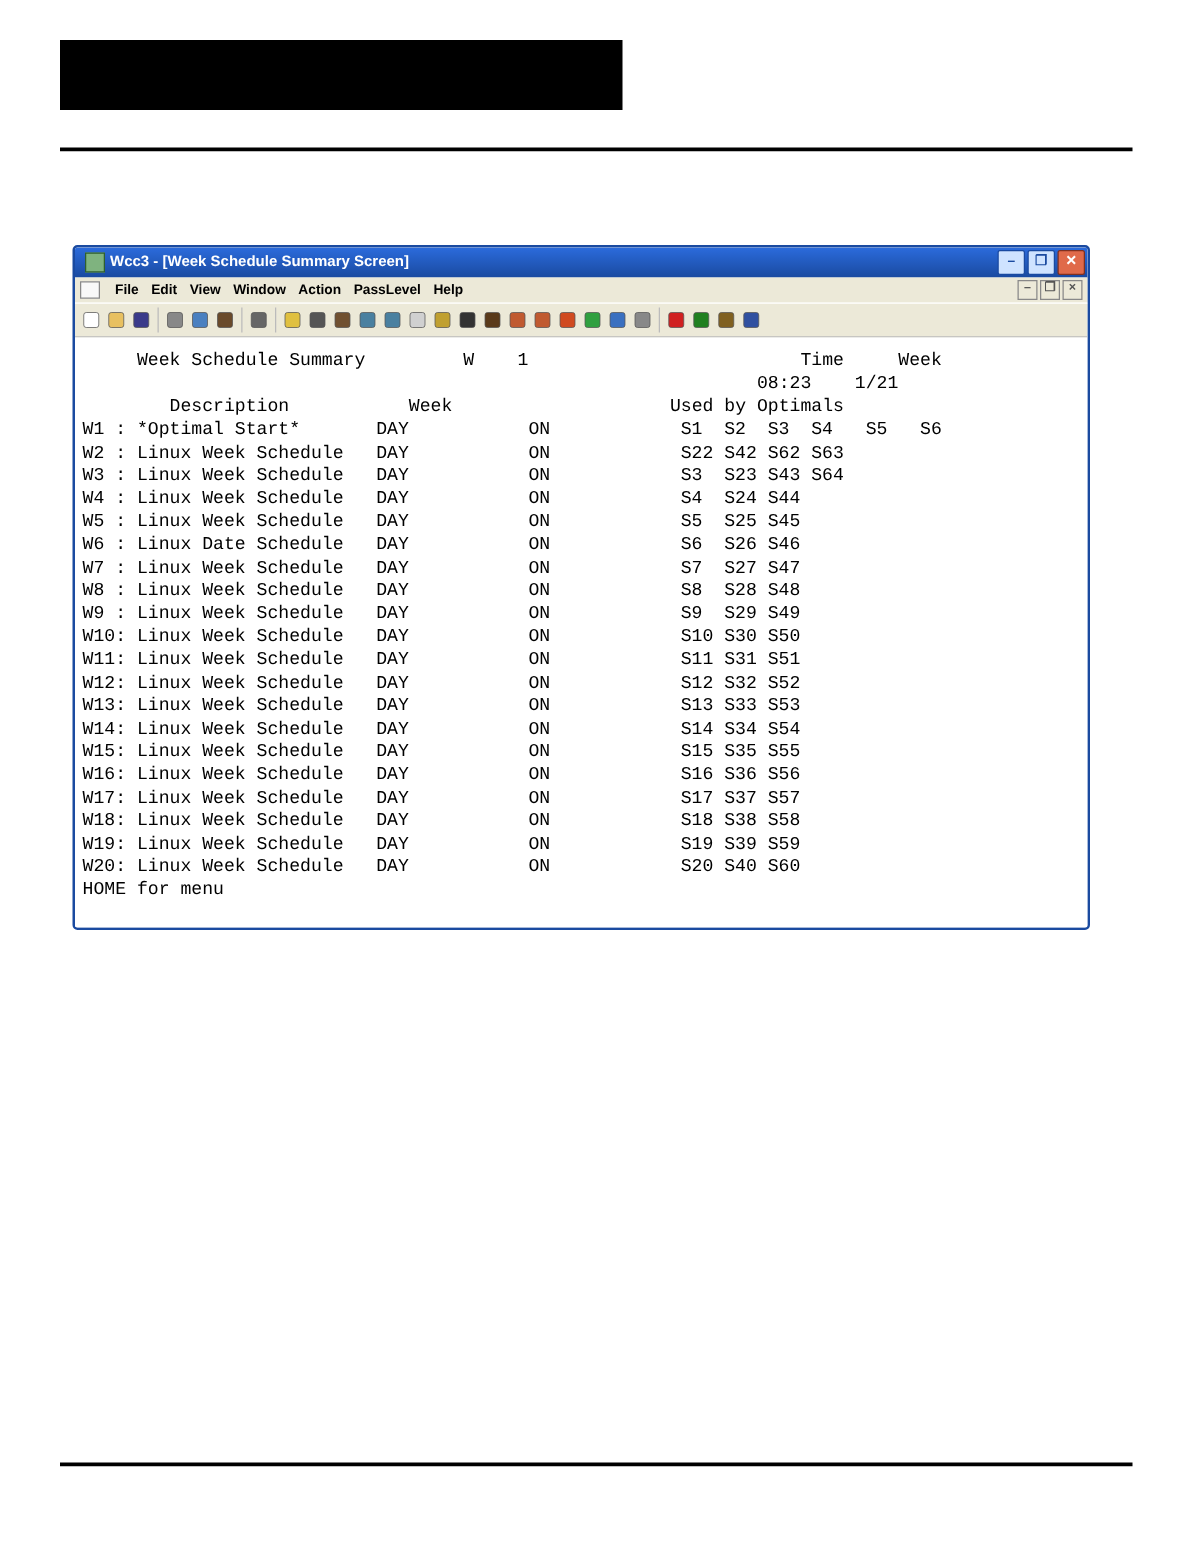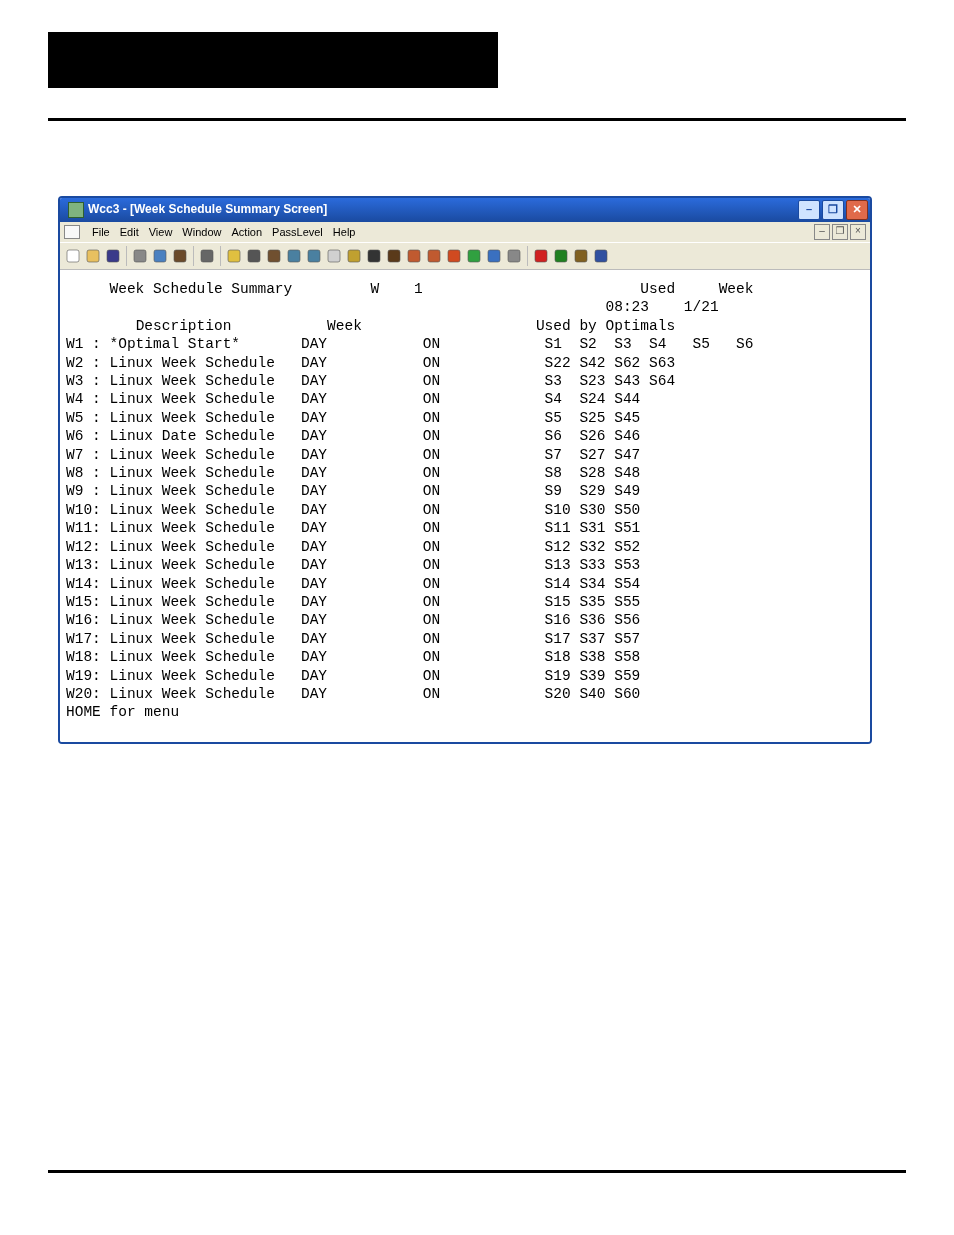--- a/index.html
+++ b/index.html
@@ -7,21 +7,21 @@
   .black-block{position:absolute;left:48px;top:32px;width:450px;height:56px;background:#000;}
   .hr{position:absolute;left:48px;right:48px;top:118px;border-top:3px solid #000;}
   .hr2{position:absolute;left:48px;right:48px;top:1170px;border-top:3px solid #000;}
   .window{position:absolute;left:58px;top:196px;width:810px;border:2px solid #1a4aa0;border-radius:4px;overflow:hidden;font-family:Tahoma,Arial,sans-serif;}
   .titlebar{background:linear-gradient(to bottom,#2b6bdc 0%,#1a4aa0 100%);color:#fff;display:flex;align-items:center;justify-content:space-between;height:24px;padding:0 2px;}
   .titlebar .title{font-size:12px;font-weight:bold;padding-left:6px;display:flex;align-items:flex-start;gap:4px;}
   .titlebar .title .app-icon{width:14px;height:14px;background:#7fb37f;border:1px solid #2f5f2f;display:inline-block;}
   .window-controls{display:flex;gap:2px;}
   .window-controls .wbtn{width:20px;height:18px;background:#cfe3ff;border:1px solid #1a4aa0;border-radius:2px;color:#1a4aa0;font-family:Arial,sans-serif;font-size:11px;line-height:16px;text-align:center;font-weight:bold;cursor:pointer;}
   .window-controls .wbtn.close{background:#e06a4a;color:#fff;border-color:#803020;}
-  .menubar{background:#ece9d8;height:20px;display:flex;align-items:center;gap:10px;padding:0 4px;font-size:11px;color:#000;}
+  .menubar{background:#ece9d8;height:20px;display:flex;align-items:center;gap:10px;padding:0 4px;font-size:11px;color:#000;font-weight:bold;}
   .menubar .child-icon{width:14px;height:12px;border:1px solid #888;background:#f8f8f8;display:inline-block;margin-right:2px;}
   .menubar .mitem{cursor:pointer;}
   .menubar .child-controls{margin-left:auto;display:flex;gap:2px;}
   .menubar .child-controls .cbtn{width:14px;height:14px;border:1px solid #888;background:#ece9d8;font-size:10px;text-align:center;line-height:12px;color:#555;cursor:pointer;}
   .toolbar{background:#ece9d8;height:26px;border-top:1px solid #fff;border-bottom:1px solid #bbb;display:flex;align-items:center;gap:2px;padding:0 4px;}
   .tb-btn{width:18px;height:18px;display:inline-flex;align-items:center;justify-content:center;}
   .tb-sep{width:1px;height:20px;background:#bbb;margin:0 2px;}
   .ico{width:14px;height:14px;display:block;}
   .content{background:#fff;font-family:"Courier New",monospace;font-size:14.5px;line-height:18.4px;color:#000;padding:10px 6px 20px 6px;white-space:pre;}
 </style>
@@ -193,21 +193,21 @@
             <rect x="1" y="1" width="12" height="12" rx="2" fill="#806020" stroke="#555" stroke-width="0.6"></rect>
           </svg>
         </div>
         <div class="tb-btn">
           <svg class="ico" viewBox="0 0 14 14">
             <rect x="1" y="1" width="12" height="12" rx="2" fill="#3050a0" stroke="#555" stroke-width="0.6"></rect>
           </svg>
         </div>
       </div>
 
-    <div class="content"><span>     <span>Week Schedule Summary</span>         <span>W</span>    <span>1</span>                         <span>Used</span>     <span>Week</span></span>
+    <div class="content"><span>     <span>Week Schedule Summary</span>         <span>W</span>    <span>1</span>                         <span>Time</span>     <span>Week</span></span>
 <span>                                                              <span>08:23</span>    <span>1/21</span></span>
 <span>        <span>Description</span>           <span>Week</span>                    <span>Used by Optimals</span></span>
 <span>W1 : *Optimal Start*       DAY           ON            S1  S2  S3  S4   S5   S6</span>
 <span>W2 : Linux Week Schedule   DAY           ON            S22 S42 S62 S63</span>
 <span>W3 : Linux Week Schedule   DAY           ON            S3  S23 S43 S64</span>
 <span>W4 : Linux Week Schedule   DAY           ON            S4  S24 S44</span>
 <span>W5 : Linux Week Schedule   DAY           ON            S5  S25 S45</span>
 <span>W6 : Linux Date Schedule   DAY           ON            S6  S26 S46</span>
 <span>W7 : Linux Week Schedule   DAY           ON            S7  S27 S47</span>
 <span>W8 : Linux Week Schedule   DAY           ON            S8  S28 S48</span>

